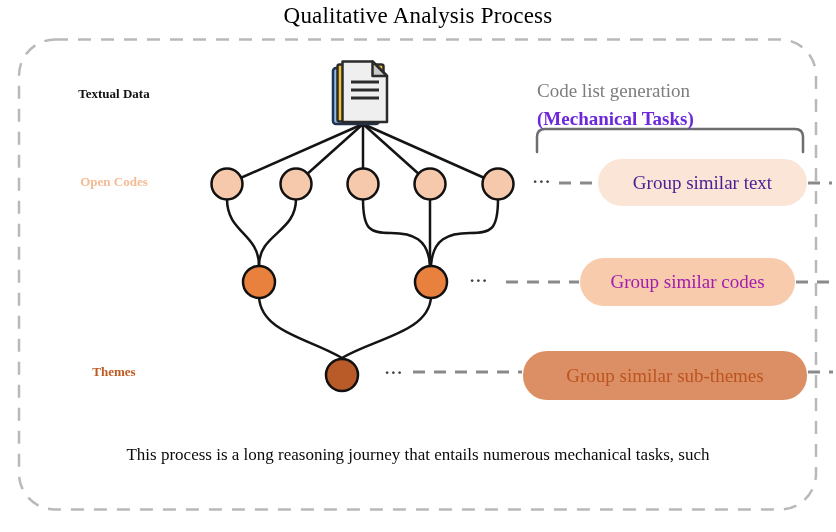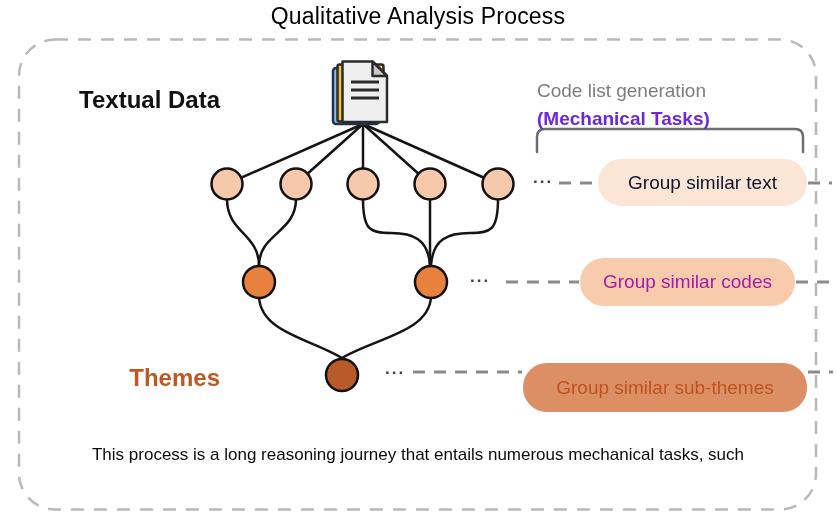--- a/index.html
+++ b/index.html
@@ -1,41 +1,41 @@
 <!DOCTYPE html>
 <html><head>
 <meta charset="utf-8">
 <style>
   html,body{margin:0;padding:0;background:#ffffff;}
   #canvas{
     position:relative;width:836px;height:532px;background:#ffffff;
-    font-family:Liberation Sans, sans-serif;overflow:hidden;
+    font-family:Liberation Serif, serif;overflow:hidden;
   }
   .abs{position:absolute;}
   #title{
     top:3px;left:0;width:836px;text-align:center;
     font-size:23px;font-weight:400;color:#000000;letter-spacing:.2px;
   }
   .row-label{
-    left:24px;width:196px;text-align:right;font-weight:700;font-size:24px;
+    left:16px;width:196px;text-align:center;font-weight:700;font-size:13px;
   }
   #label-textual{top:86px;color:#111111;}
   #label-open{top:174px;color:#F4BB94;}
   #label-sub{top:271px;color:#E0722E;}
   #label-theme{top:364px;color:#BE5A21;}
   .annot{left:537px;width:266px;font-size:19px;}
   #annot-1{top:80px;color:#7D7D7D;font-weight:400;}
   #annot-2{top:108px;color:#6d28d9;font-weight:700;}
   .task-box{
     display:flex;align-items:center;justify-content:center;
     font-size:19px;border-radius:24px;white-space:nowrap;
   }
-  #task-1{left:598px;top:159px;width:209px;height:47px;background:#FAE5D6;color:#0f172a;text-align:center;}
+  #task-1{left:598px;top:159px;width:209px;height:47px;background:#FAE5D6;color:#4c1d95;text-align:center;}
   #task-2{left:580px;top:258px;width:215px;height:48px;background:#F7CBAB;color:#a21caf;}
-  #task-3{left:523px;top:363px;width:284px;height:49px;background:#DC8F65;color:#BC5420;}
+  #task-3{left:523px;top:351px;width:284px;height:49px;background:#DC8F65;color:#BC5420;}
   .dots{
     font-weight:700;font-size:17px;color:#414141;letter-spacing:2px;line-height:17px;
   }
   #dots-1{left:533px;top:169px;}
   #dots-2{left:470px;top:268px;}
   #dots-3{left:385px;top:360px;}
   #caption{
     left:0;top:445px;width:836px;text-align:center;color:#0b0b0b;
     font-size:17px;line-height:1.22;
   }
@@ -104,20 +104,21 @@
       <line x1="559" y1="183" x2="597" y2="183"></line>
       <line x1="808" y1="183" x2="832" y2="183"></line>
       <line x1="506" y1="282" x2="579" y2="282"></line>
       <line x1="796" y1="282" x2="834" y2="282"></line>
       <line x1="413" y1="372" x2="522" y2="372"></line>
       <line x1="808" y1="372" x2="833" y2="372"></line>
     </g>
   </svg>
 
   <div id="label-textual" class="abs row-label">Textual Data</div>
+  <div id="label-open" class="abs row-label">Open Codes</div>
   <div id="label-theme" class="abs row-label">Themes</div>
 
   <div id="annot-1" class="abs annot">Code list generation</div>
   <div id="annot-2" class="abs annot">(Mechanical Tasks)</div>
 
   <div id="task-1" class="abs task-box">Group similar text</div>
   <div id="task-2" class="abs task-box">Group similar codes</div>
   <div id="task-3" class="abs task-box">Group similar sub-themes</div>
 
   <div id="dots-1" class="abs dots">...</div>

